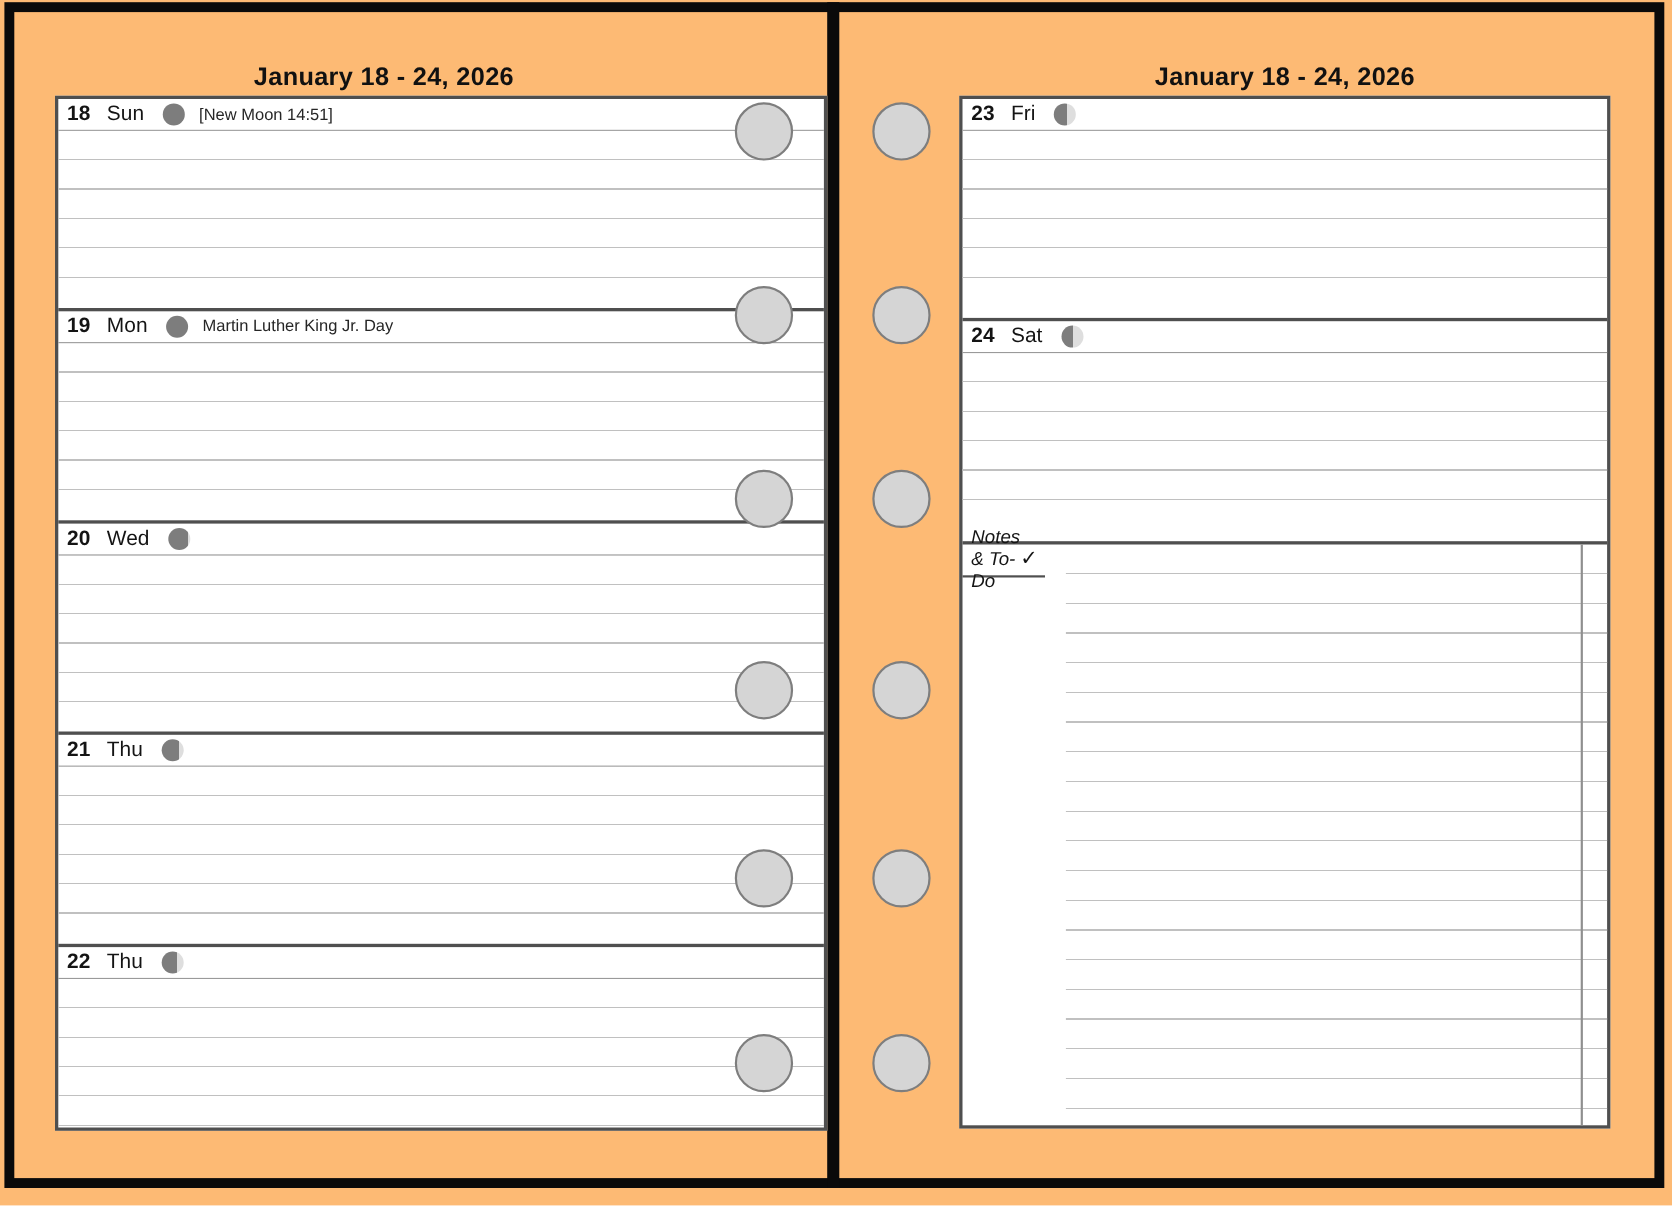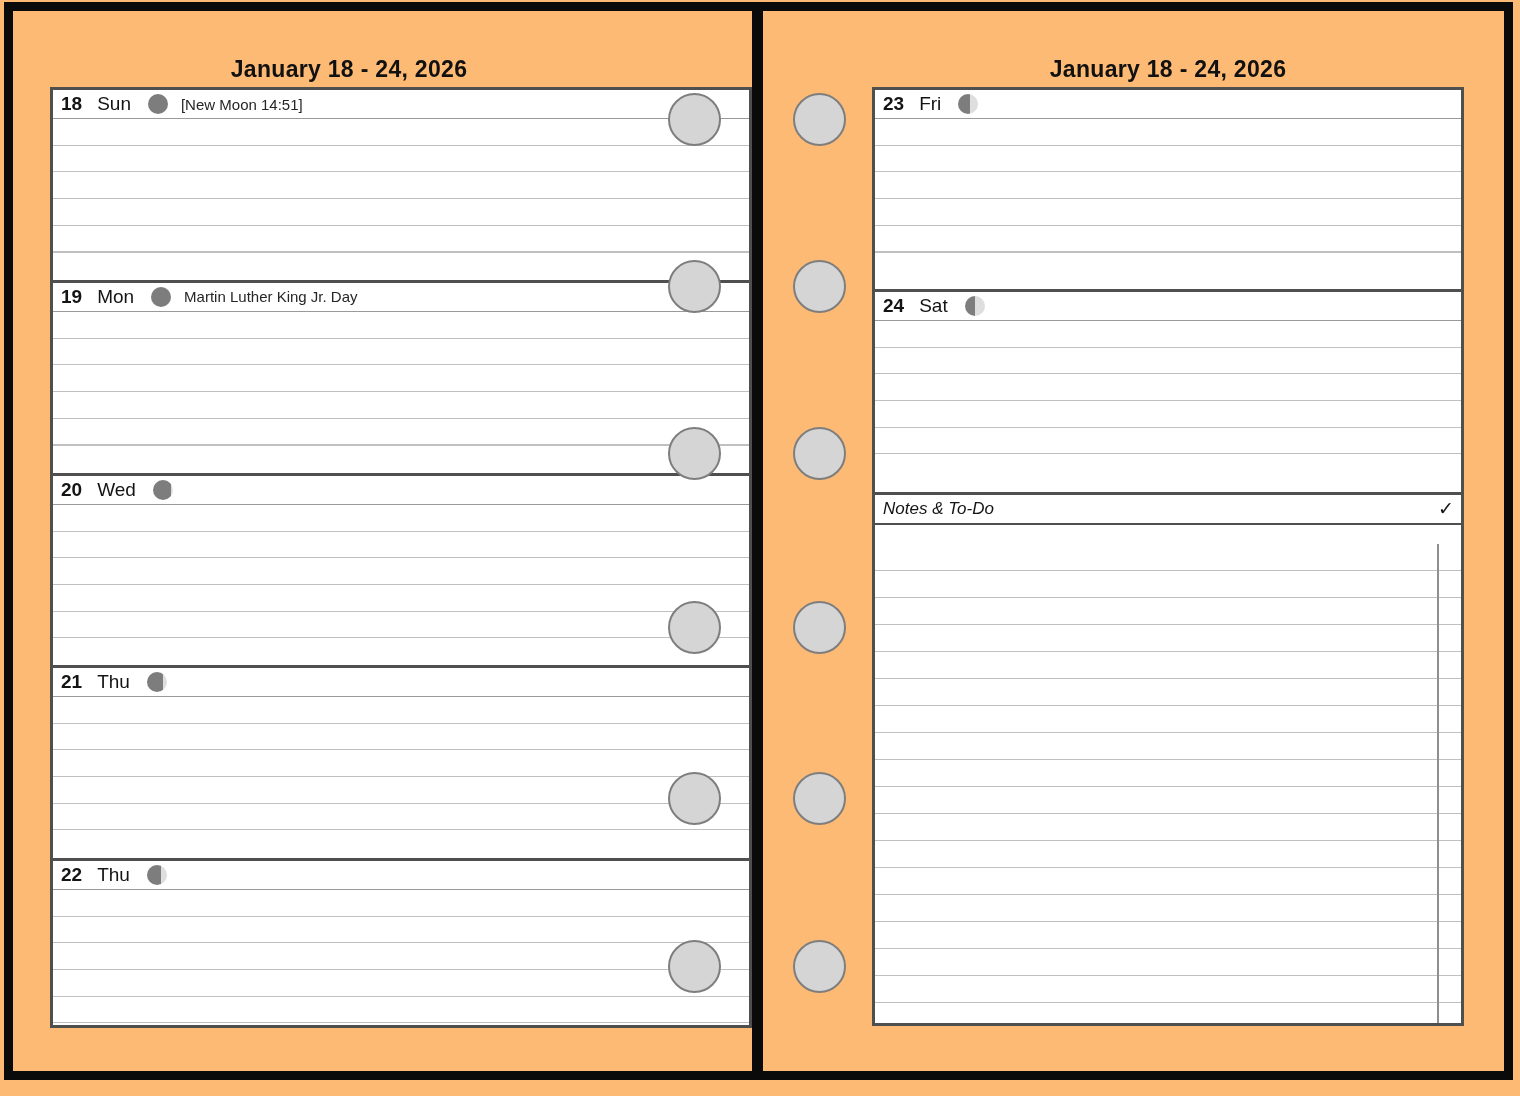--- a/index.html
+++ b/index.html
@@ -55,21 +55,21 @@
 
   .day-lines{
     flex:1 1 auto;
     background-image:repeating-linear-gradient(
       to bottom,
       transparent 0, transparent 25.6px,
       var(--ruled-line,#c0c0c0) 25.6px, var(--ruled-line,#c0c0c0) 26.7px);
   }
 
   
-  .notes-section{flex:1 1 0;display:flex;flex-direction:column;min-height:0;gap:19px;}
+  .notes-section{flex:1 1 0;display:flex;flex-direction:row;min-height:0;gap:19px;}
   .notes-head{
     height:28px;flex:0 0 28px;display:flex;align-items:center;
     padding:0 7px 0 8px;border-bottom:2px solid var(--grid-border,#4f4f4f);
   }
   .notes-title{font-style:italic;font-size:17px;}
   .notes-check{margin-left:auto;font-size:19px;font-weight:bold;line-height:1;}
   .notes-body{
     position:relative;flex:1 1 auto;
     background-image:repeating-linear-gradient(
       to bottom,

